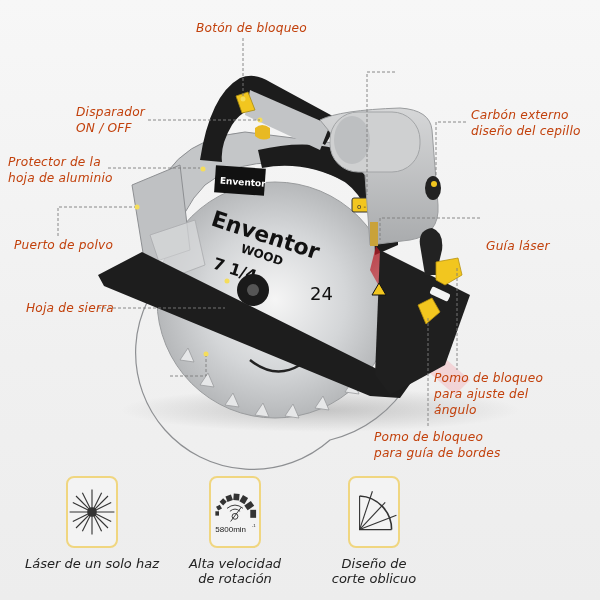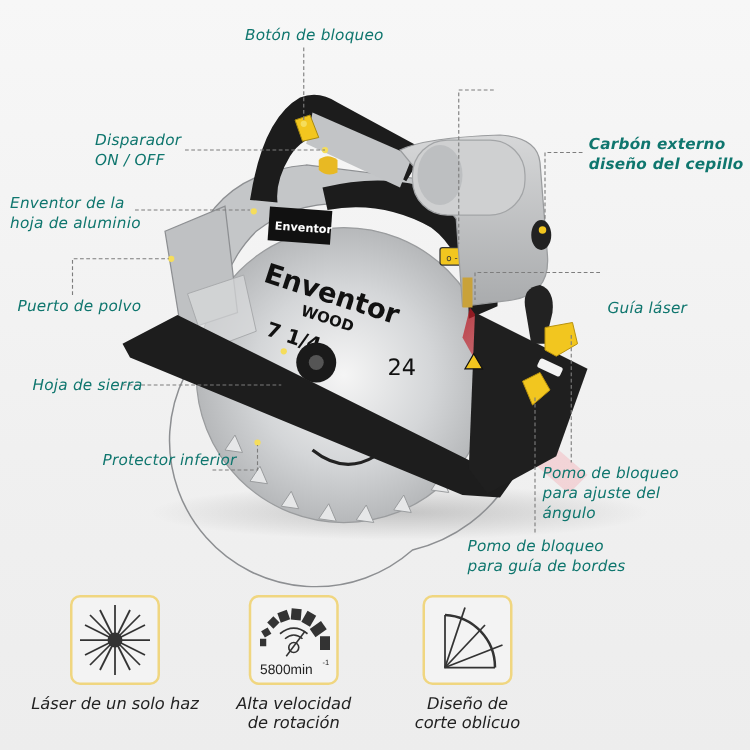--- a/index.html
+++ b/index.html
@@ -10,33 +10,33 @@
     font-family: "DejaVu Sans", sans-serif;
     color: #1e1e1e;
   }
   .stage { position: absolute; left: 0; top: 0; width: 600px; height: 600px; }
   .lbl {
     position: absolute;
     font-style: italic;
     font-size: 12.2px;
     line-height: 16px;
     letter-spacing: 0.2px;
-    color: #0f766e;
+    color: #c2410c;
     white-space: nowrap;
   }
   .lbl span { display: block; }
   svg.art { position: absolute; left: 0; top: 0; }
   .feature {
     position: absolute;
     top: 476px;
     width: 150px;
     text-align: center;
   }
   .feature .box {
-    width: 72px; height: 72px;
+    width: 52px; height: 72px;
     margin: 0 auto;
     border: 2px solid #f0d680;
     border-radius: 8px;
     background: #f3f3f3;
     display: flex; align-items: center; justify-content: center;
   }
   .feature .cap {
     margin-top: 8px;
     font-style: italic;
     font-size: 13px;
@@ -182,39 +182,38 @@
     </g>
   </svg>
 
   <div class="lbl" style="left:196px; top:20px;">
     <span>Botón de bloqueo</span>
   </div>
   <div class="lbl" style="left:76px; top:104px;font-style:italic;">
     <span>Disparador</span>
     <span>ON / OFF</span>
   </div>
-  <div class="lbl" style="left:471px; top:107px;font-weight:bold;">
+  <div class="lbl" style="left:471px; top:107px;">
     <span>Carbón externo</span>
     <span>diseño del cepillo</span>
   </div>
   <div class="lbl" style="left:8px; top:154px;">
-    <span>Enventor de la</span>
+    <span>Protector de la</span>
     <span>hoja de aluminio</span>
   </div>
   <div class="lbl" style="left:486px; top:210px;margin-top:28px;">
     <span>Guía láser</span>
   </div>
   <div class="lbl" style="left:14px; top:237px;">
     <span>Puerto de polvo</span>
   </div>
   <div class="lbl" style="left:26px; top:300px;text-align:right;">
     <span>Hoja de sierra</span>
   </div>
   <div class="lbl" style="left:82px; top:360px;">
-    <span>Protector inferior</span>
   </div>
   <div class="lbl" style="left:434px; top:370px;">
     <span>Pomo de bloqueo</span>
     <span>para ajuste del</span>
     <span>ángulo</span>
   </div>
   <div class="lbl" style="left:374px; top:429px;">
     <span>Pomo de bloqueo</span>
     <span>para guía de bordes</span>
   </div>

